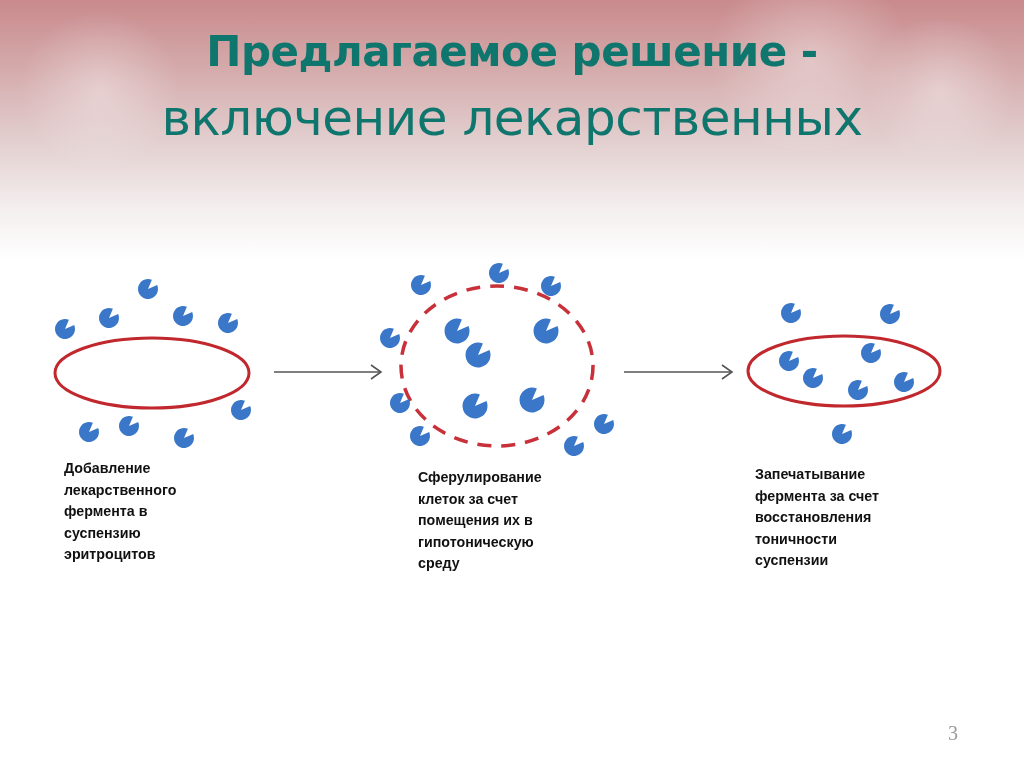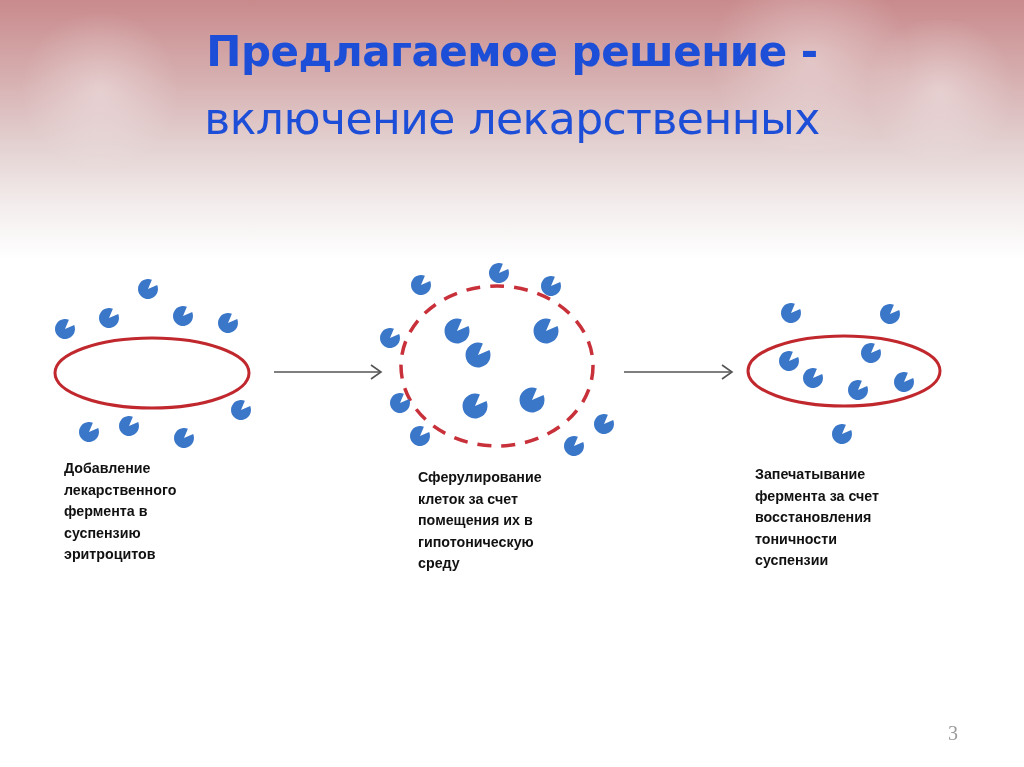--- a/index.html
+++ b/index.html
@@ -11,26 +11,26 @@
     .bg-header {
       position: absolute; left: 0; top: 0; width: 1024px; height: 260px;
       background: linear-gradient(to bottom, #c98a8c 0%, #d4a9aa 25%, #e3d0d0 55%, #f4eeee 80%, #ffffff 100%);
     }
     .bg-blob {
       position: absolute; border-radius: 50%;
       background: radial-gradient(circle, rgba(255,255,255,0.35) 0%, rgba(255,255,255,0) 70%);
     }
     .title {
       position: absolute; left: 0; top: 18px; width: 1024px; text-align: center;
-      color: #1d4ed8;
+      color: #0f766e;
       font-family: "DejaVu Sans", sans-serif;
       line-height: 67px;
     }
     .title .line1 { font-weight: bold; font-size: 42px; letter-spacing: -0.5px; }
-    .title .line2, .title .line3 { font-size: 44px; letter-spacing: -0.5px; text-align: center; }
+    .title .line2, .title .line3 { font-size: 50px; letter-spacing: -0.5px; text-align: center; }
     .title div { display: block; }
     .diagram { position: absolute; left: 0; top: 0; }
     .caption {
       position: absolute; font-size: 15.5px; line-height: 21.5px; color: #111;
       font-weight: bold; font-family: "Liberation Sans", sans-serif;
       transform: scaleX(0.92); transform-origin: left top;
     }
     .caption div { white-space: nowrap; }
     .page-number {
       position: absolute; left: 948px; top: 722px; font-size: 20px; color: #9a9a9a;

